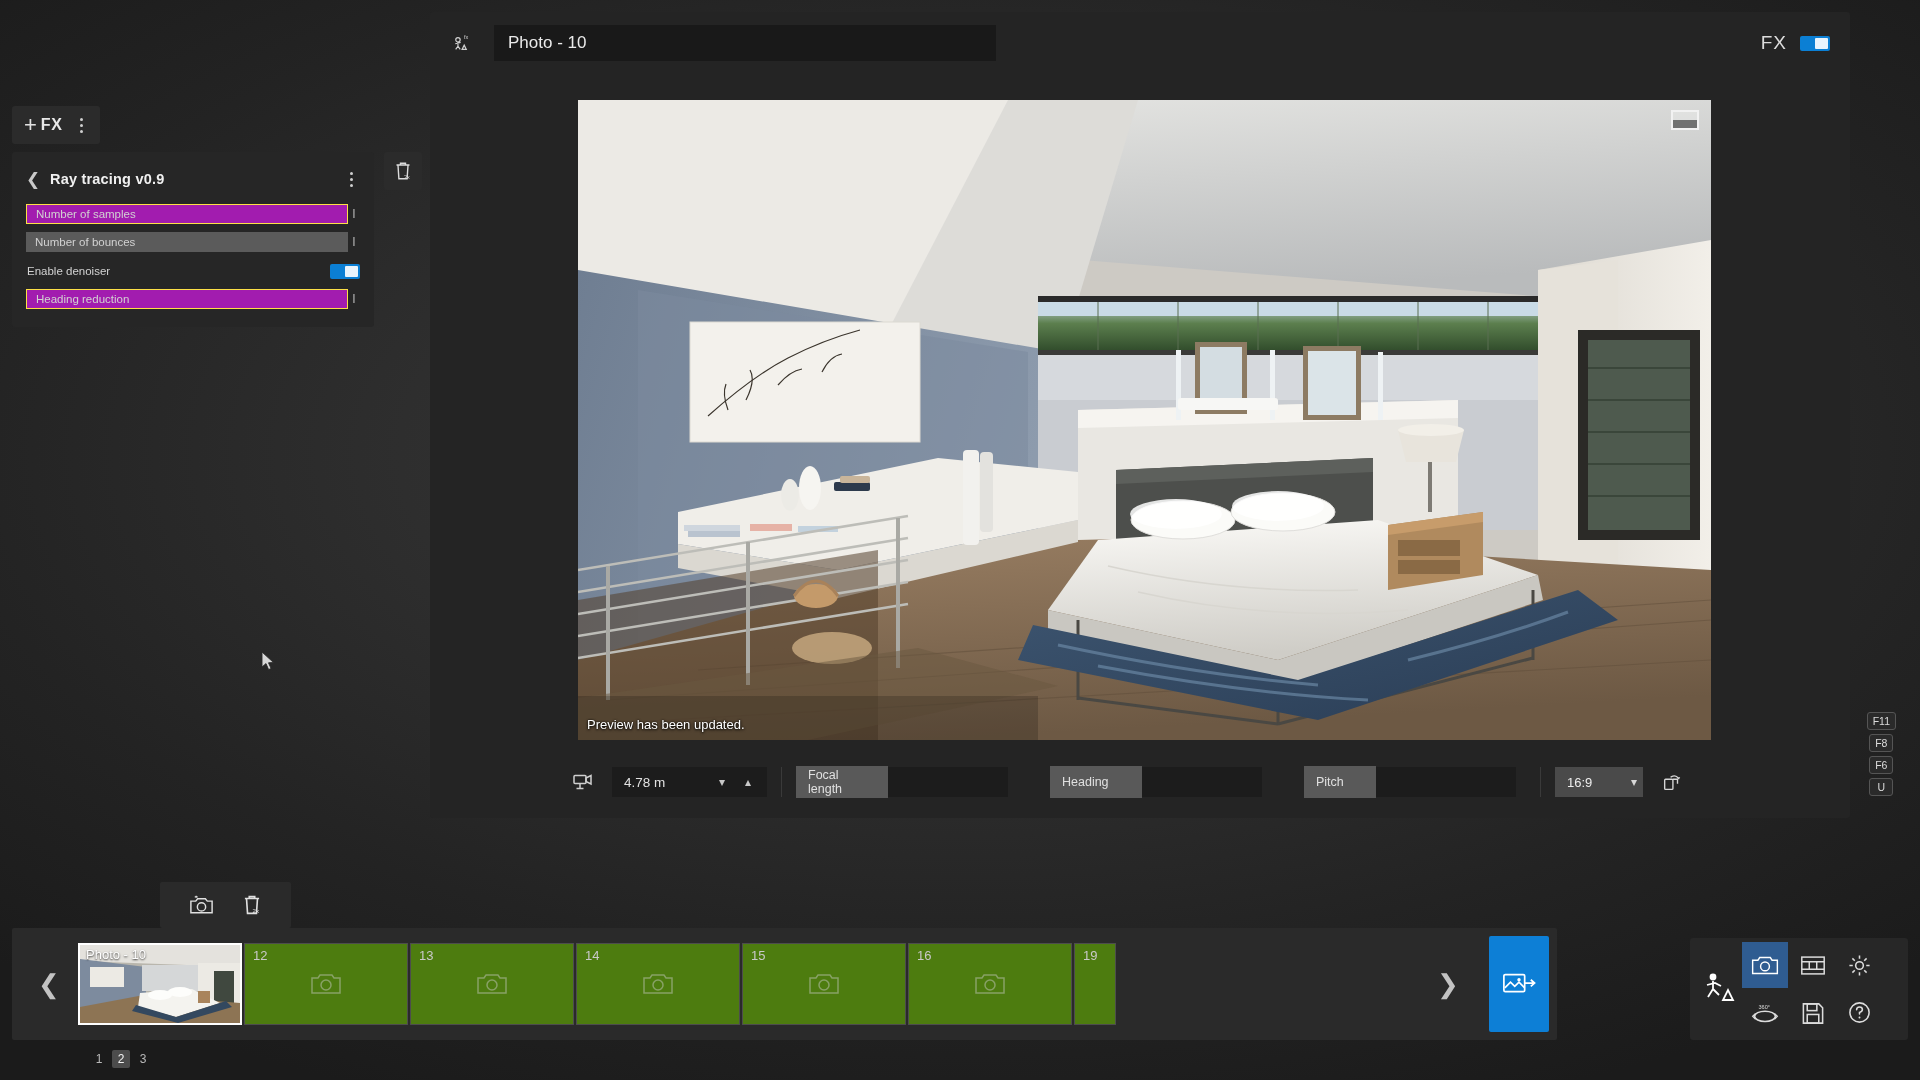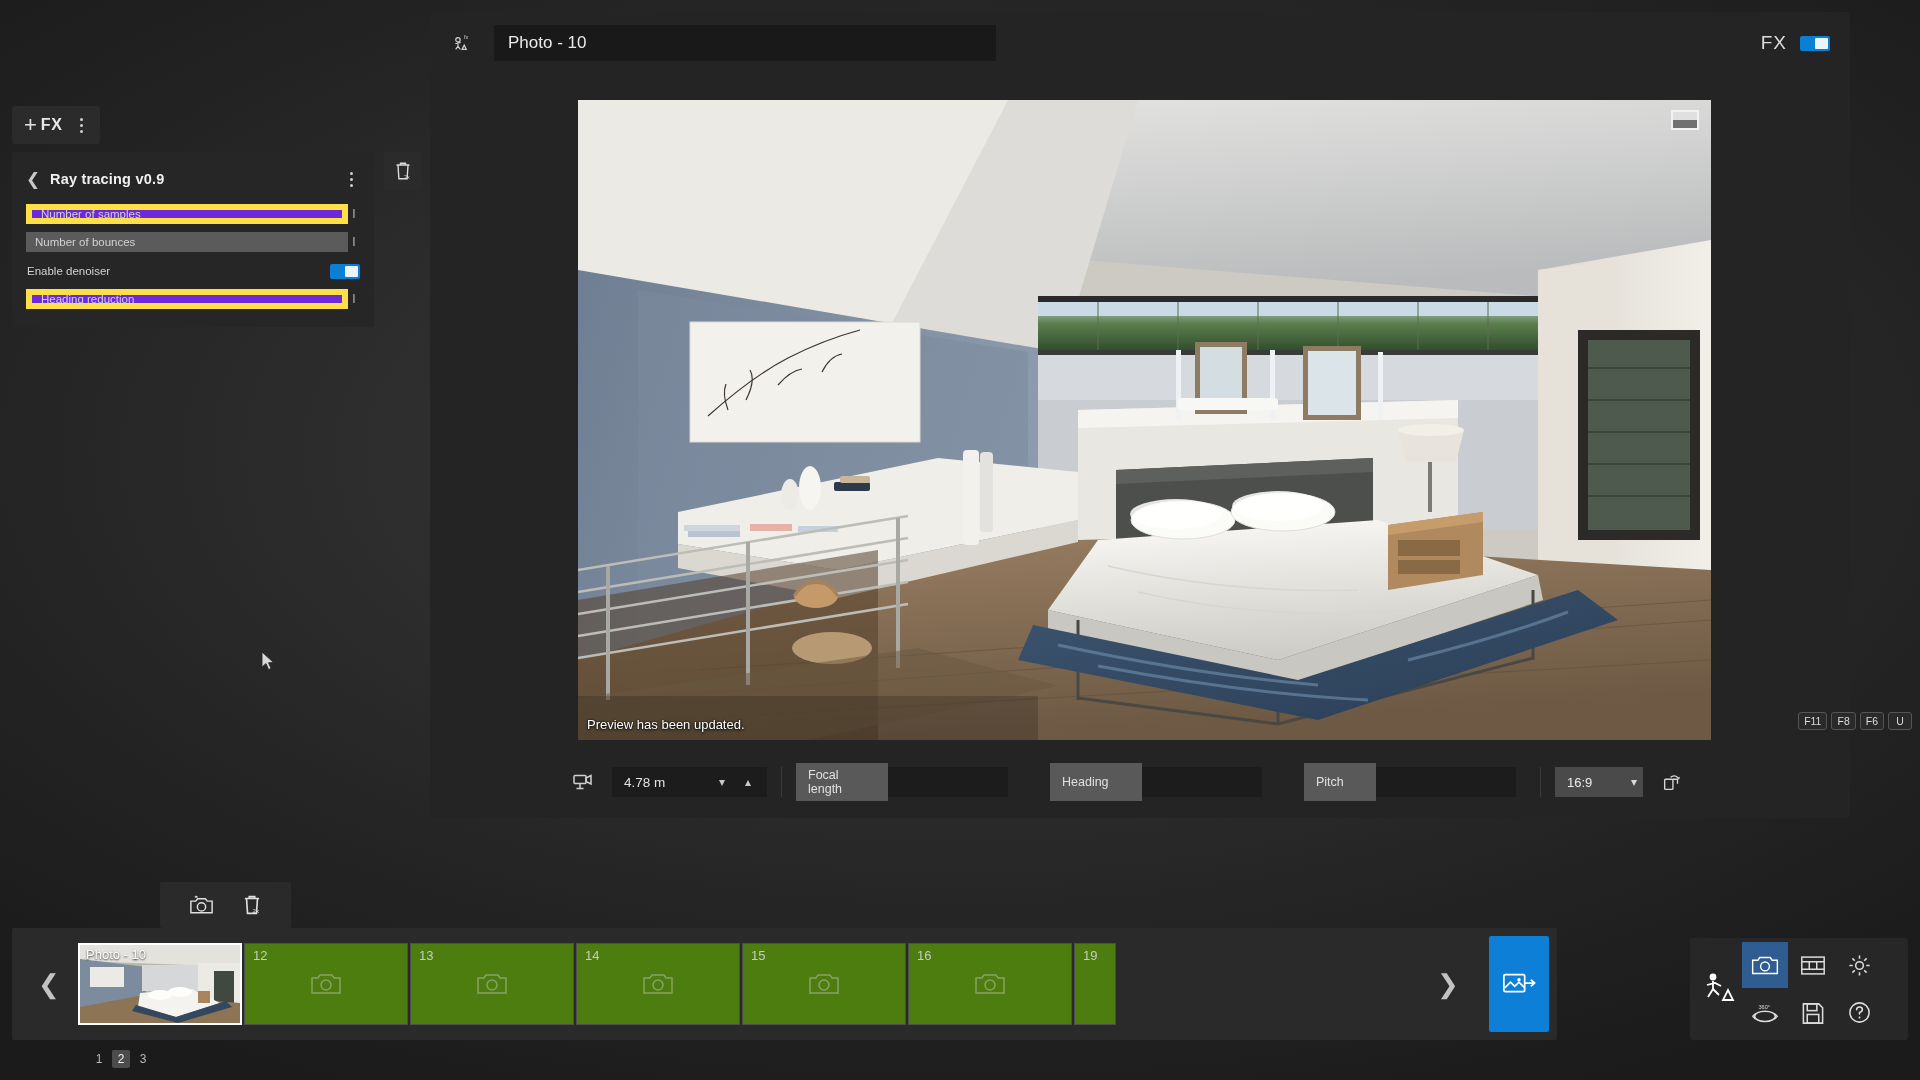--- a/index.html
+++ b/index.html
@@ -58,21 +58,21 @@
     position: absolute; left: 384px; top: 152px;
     width: 38px; height: 38px; background: #2b2b2b; border-radius: 3px;
     display: flex; align-items: center; justify-content: center;
   }
 
   .param-row { display: flex; align-items: center; margin-top: 8px; }
   .param-field {
     flex: 1; height: 20px; position: relative;
     display: flex; align-items: center; padding-left: 9px;
   }
-  .param-field.dark { background: #6d28d9; border: 6px solid #fde047; }
+  .param-field.dark { background: #a21caf; border: 1px solid #fde047; }
   .param-field.light { background: #5b5b5b; }
   .param-field span { font-size: 11.5px; color: #d2d2d2; }
   .caret { width: 12px; text-align: center; color: #b5b5b5; font-size: 12px; }
 
   .toggle-row { display: flex; align-items: center; margin-top: 9px; height: 20px; padding-left: 1px; }
   .toggle-row .lbl { font-size: 11.5px; color: #d2d2d2; flex: 1; }
   .toggle {
     width: 30px; height: 15px; background: #0b7fd4; border-radius: 2px;
     display: flex; align-items: center; justify-content: flex-end; padding: 2px;
   }
@@ -122,32 +122,32 @@
   }
   .cam-dist {
     width: 155px; height: 30px; background: #1c1c1c;
     display: flex; align-items: center; padding: 0 6px 0 12px; margin-left: 16px;
   }
   .cam-dist .v { font-size: 13.5px; color: #e2e2e2; flex: 1; }
   .cam-dist .arr { width: 26px; text-align: center; color: #c8c8c8; font-size: 12px; }
   .vdiv { width: 1px; height: 30px; background: #3a3a3a; margin: 0 14px; }
   .slot { height: 30px; display: flex; align-items: center; }
   .slot .pill {
-    height: 38px; background: #595959; display: flex; align-items: center;
+    height: 32px; background: #595959; display: flex; align-items: center;
     padding: 0 12px; font-size: 12.5px; color: #e0e0e0;
   }
   .slot .rest { height: 30px; background: #1c1c1c; }
   .ratio {
     width: 88px; height: 30px; background: #4a4a4a;
     display: flex; align-items: center; padding: 0 6px 0 12px;
   }
   .ratio .v { font-size: 13px; color: #ededed; flex: 1; }
 
   
-  .fkeys { position: absolute; right: 8px; top: 712px; display: flex; flex-direction: row; gap: 4px; align-items: center; }
+  .fkeys { position: absolute; right: 24px; top: 712px; display: flex; flex-direction: column; gap: 4px; align-items: center; }
   .fkey {
     min-width: 24px; height: 18px; padding: 0 5px;
     background: #2a2a2a; border: 1px solid #555; border-radius: 3px;
     font-size: 10.5px; color: #dcdcdc; display: flex; align-items: center; justify-content: center;
   }
 
   
   .strip-tools {
     position: absolute; left: 160px; top: 882px;
     height: 46px; background: #2a2a2a; border-radius: 2px;

